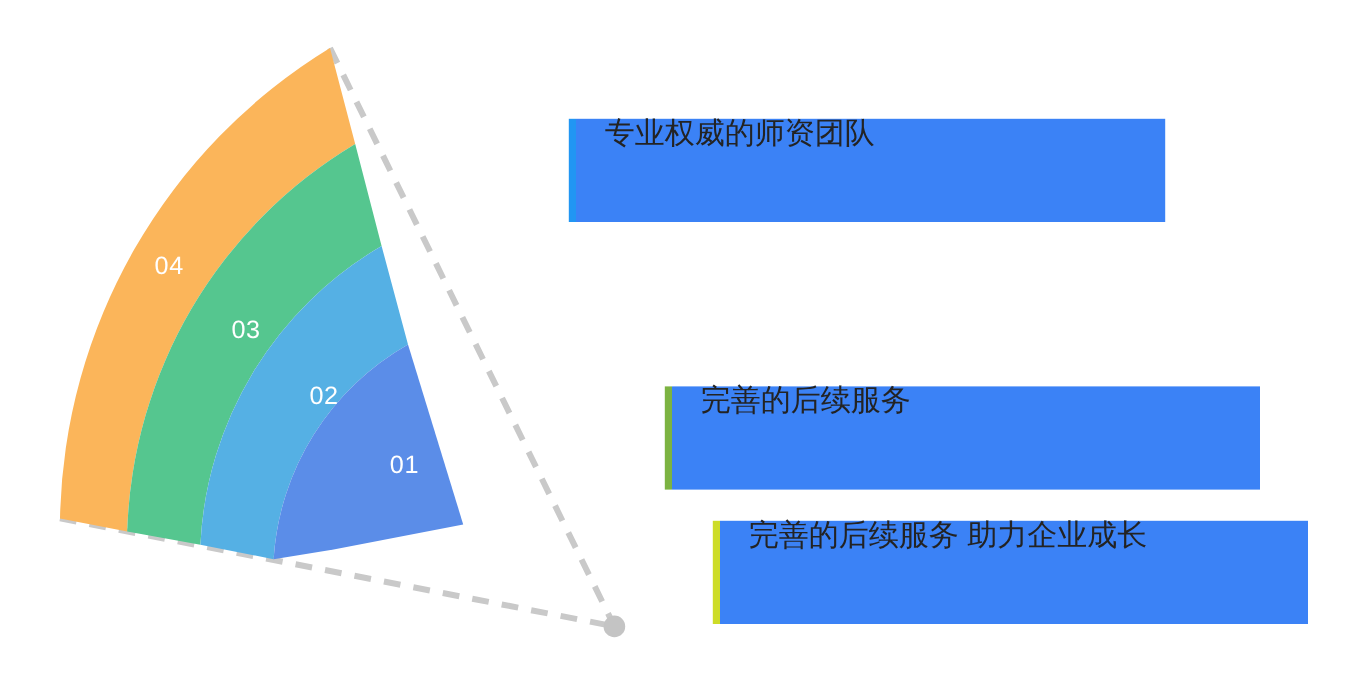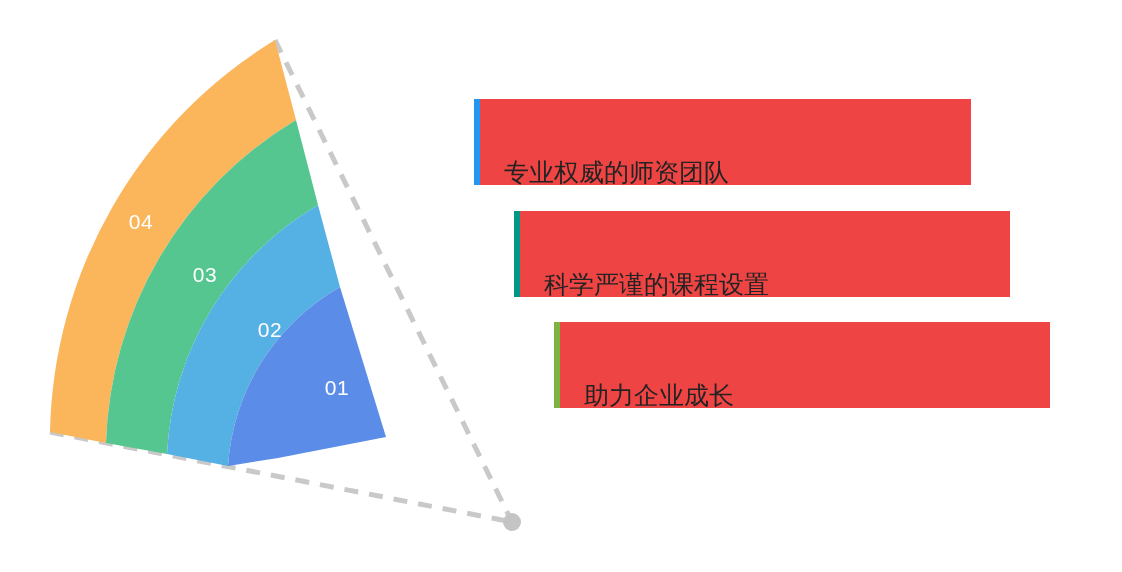--- a/index.html
+++ b/index.html
@@ -58,24 +58,24 @@
     align-items: center;
     height: 86px;
   }
   .label-accent {
     width: 6px;
     height: 100%;
     flex: 0 0 6px;
   }
   .label-panel {
     height: 100%;
-    background: #ef4444;
+    background: #3b82f6;
     flex: 1 1 auto;
     display: flex;
-    align-items: flex-end;
+    align-items: flex-start;
   }
   .label-text {
     font-family: "Liberation Sans", "DejaVu Sans", sans-serif;
     font-size: 25px;
     color: #232323;
     padding-left: 24px;
     white-space: nowrap;
     line-height: 1;
   }
 
@@ -133,29 +133,29 @@
 
   <div id="label-list">
 
     <div class="label-row label-row-0">
       <div class="label-accent" style="background:#2196f3"></div>
       <div class="label-panel">
         <span class="label-text">专业权威的师资团队</span>
       </div>
     </div>
 
-    <div class="label-row label-row-1">
-      <div class="label-accent" style="background:#009688"></div>
-      <div class="label-panel">
-        <span class="label-text">科学严谨的课程设置</span>
-      </div>
-    </div>
 
     <div class="label-row label-row-2">
       <div class="label-accent" style="background:#7cb342"></div>
       <div class="label-panel">
-        <span class="label-text">助力企业成长</span>
+        <span class="label-text">完善的后续服务</span>
       </div>
     </div>
 
+    <div class="label-row label-row-3">
+      <div class="label-accent" style="background:#cddc28"></div>
+      <div class="label-panel">
+        <span class="label-text">完善的后续服务 助力企业成长</span>
+      </div>
+    </div>
 
   </div>
 </div>
 
 </body></html>

